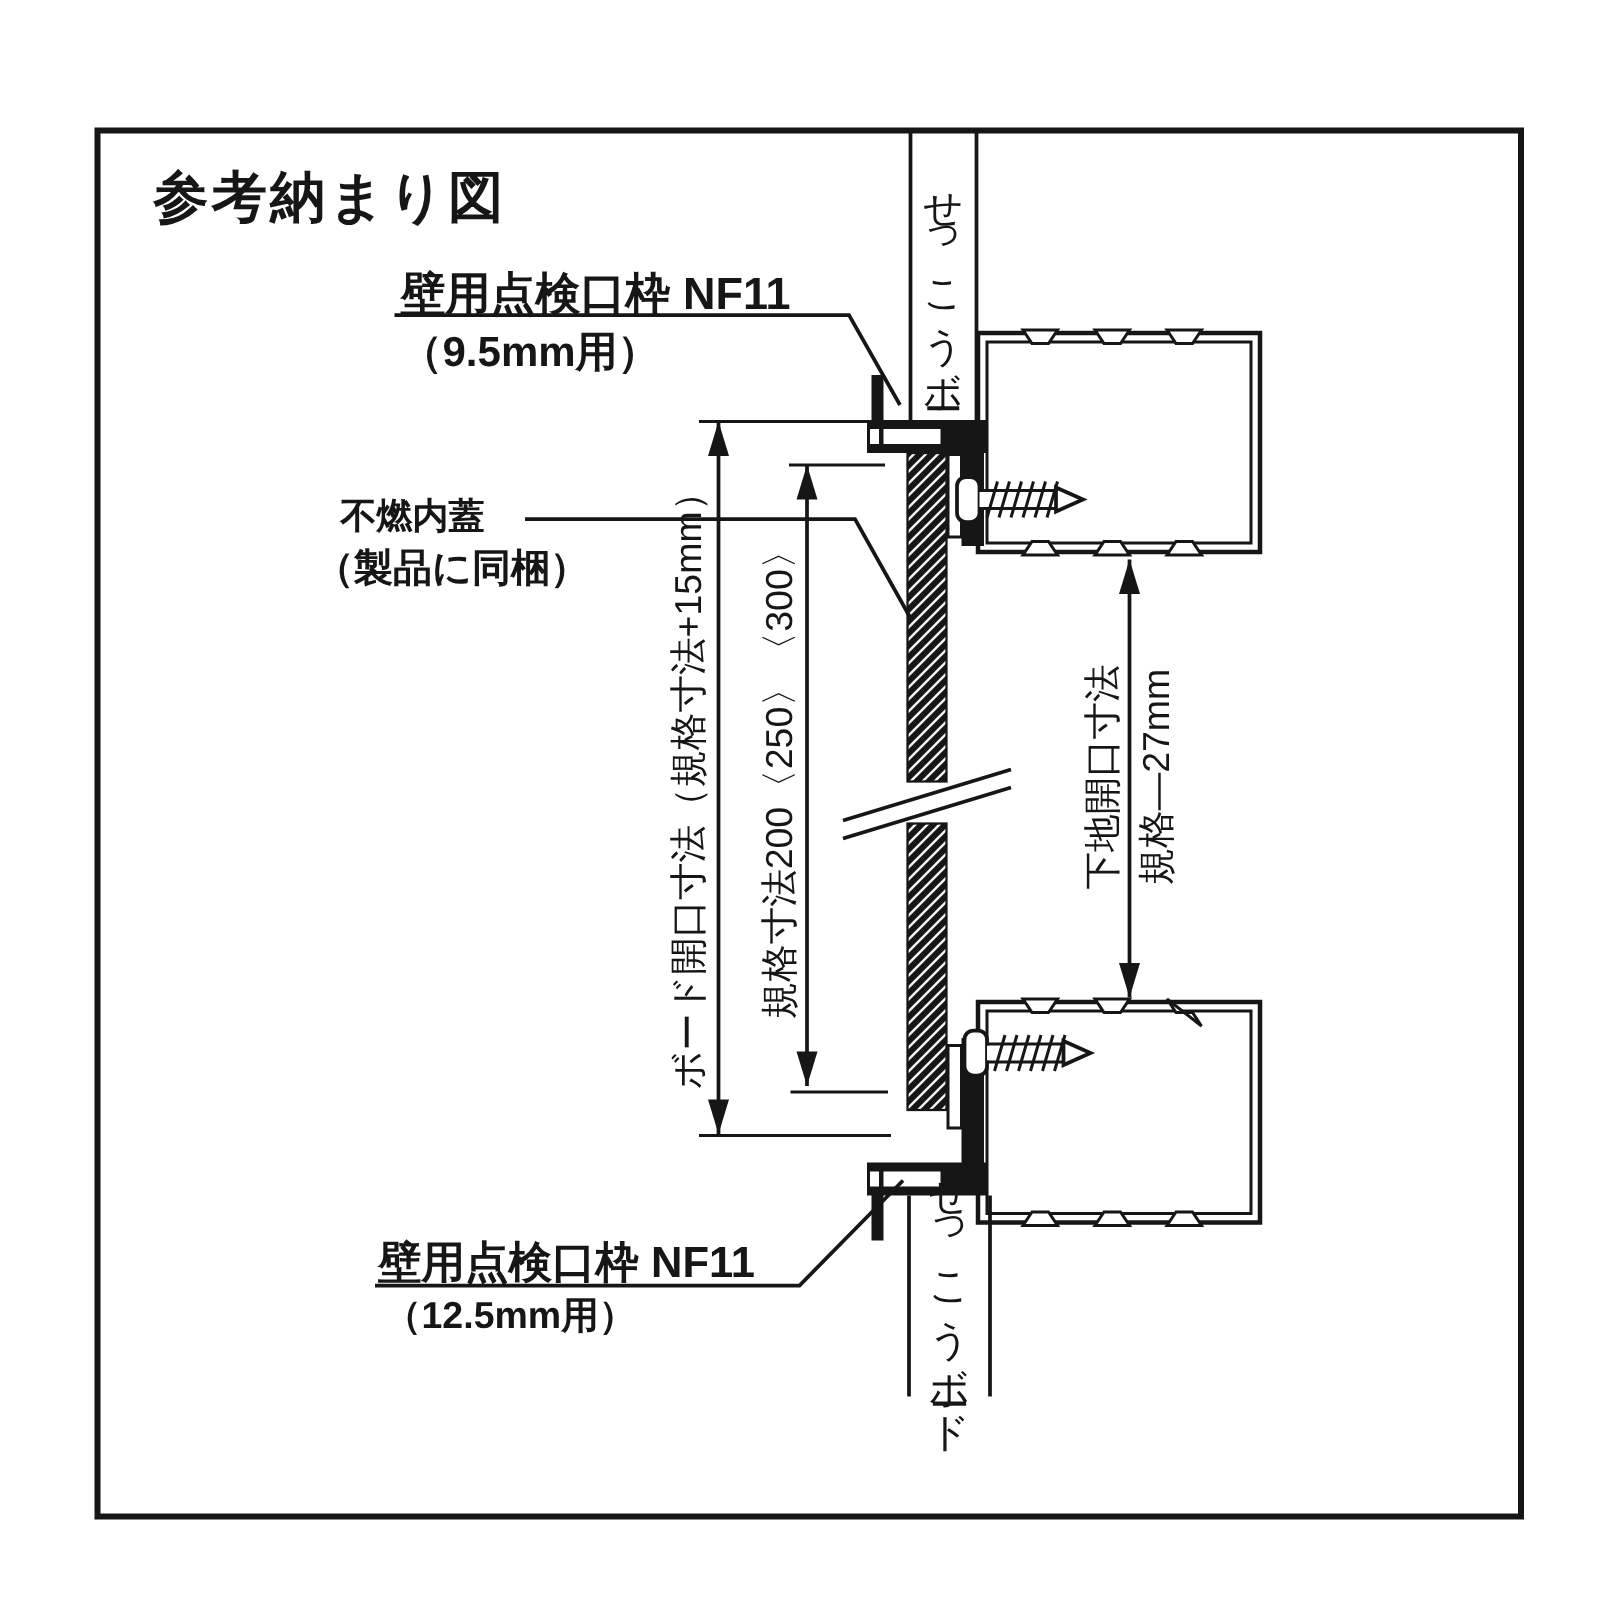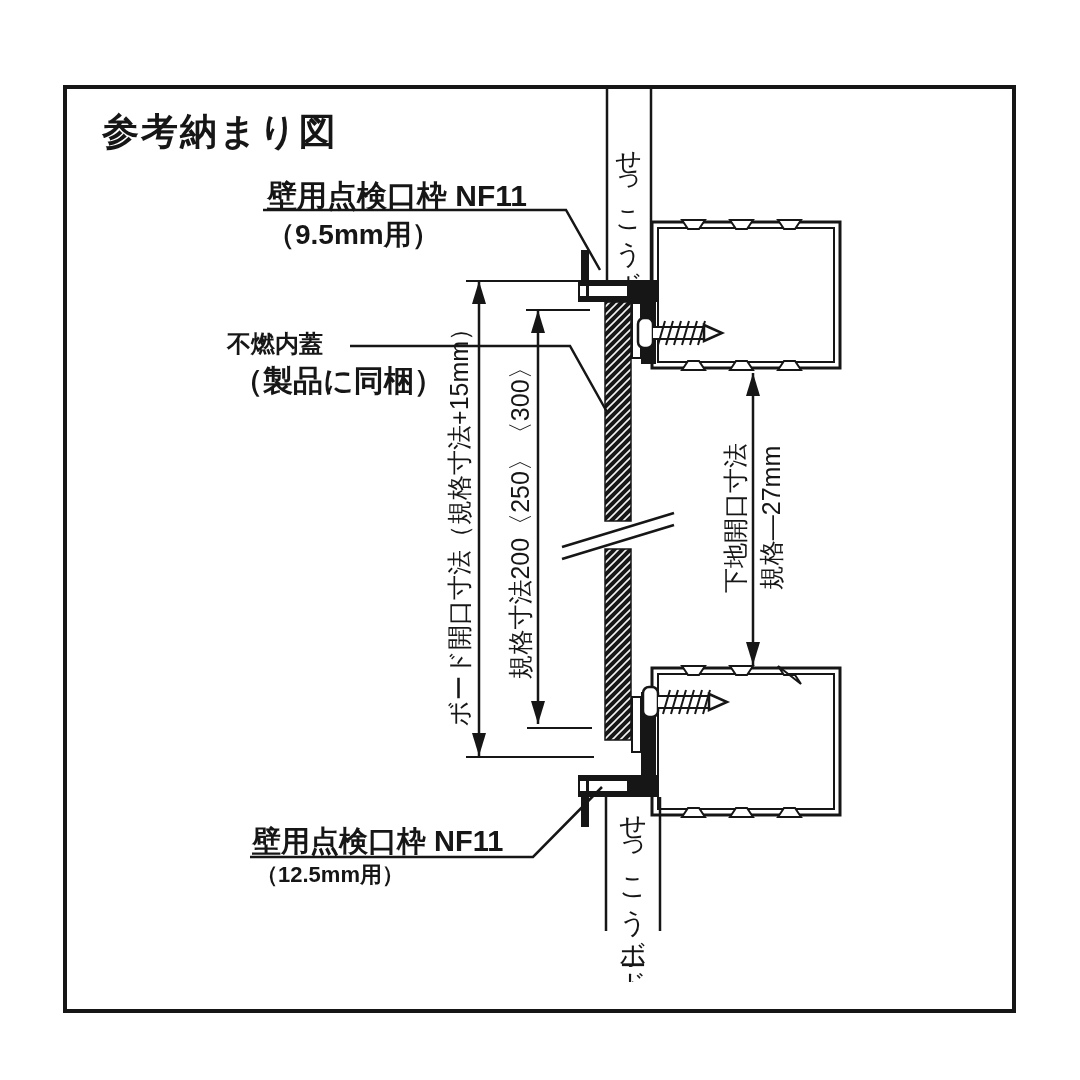--- a/index.html
+++ b/index.html
@@ -1,38 +1,38 @@
 <!DOCTYPE html>
 <html><head>
 <meta charset="utf-8">
 <style>
   html,body{margin:0;padding:0;background:#ffffff;}
   .stage{
     position:relative;width:1080px;height:1080px;background:#ffffff;
     font-family:"Liberation Sans",sans-serif;color:#161616;overflow:hidden;
   }
   .stage svg{position:absolute;left:0;top:0;}
-  .t{position:absolute;white-space:nowrap;color:#161616;text-align:right;}
+  .t{position:absolute;white-space:nowrap;color:#161616;}
   .b{font-weight:700;}
   .m{font-weight:500;}
   .vtext{
     writing-mode:vertical-rl;text-orientation:upright;
     white-space:normal;overflow:hidden;
   }
   .rot{
     transform:rotate(-90deg);transform-origin:center center;
     text-align:center;
   }
   .title{left:102px;top:107px;font-size:37px;letter-spacing:2px;}
   .top-frame-label{left:267px;top:176px;font-size:30px;}
   .top-frame-sub{left:267px;top:216px;font-size:28px;}
   .inner-cover-label{left:227px;top:328px;font-size:24px;}
-  .inner-cover-sub{left:233px;top:361px;font-size:30px;}
+  .inner-cover-sub{left:210px;top:361px;font-size:26px;}
   .bottom-frame-label{left:252px;top:822px;font-size:29px;}
-  .bottom-frame-sub{left:256px;top:860px;font-size:22px;}
+  .bottom-frame-sub{left:256px;top:860px;font-size:25px;}
   .footnote{left:73px;top:944px;font-size:29px;}
   .board-top{left:607px;top:110px;width:44px;height:172px;font-size:26px;line-height:44px;}
   .board-bottom{left:606px;top:768px;width:54px;height:214px;font-size:27px;line-height:54px;}
   .dim1{left:209px;top:501px;width:500px;height:40px;line-height:40px;font-size:25px;}
   .dim2{left:310px;top:497px;width:420px;height:40px;line-height:40px;font-size:25px;}
   .dim3{left:593px;top:482px;width:320px;height:72px;line-height:36px;font-size:25px;}
 </style>
 </head>
 <body>
 

